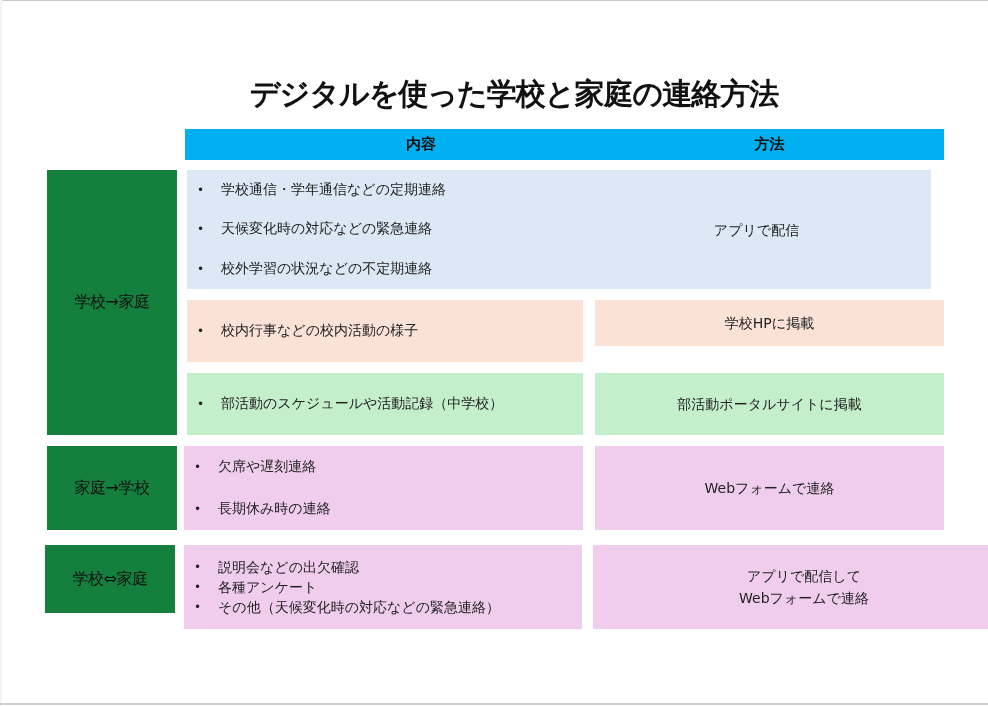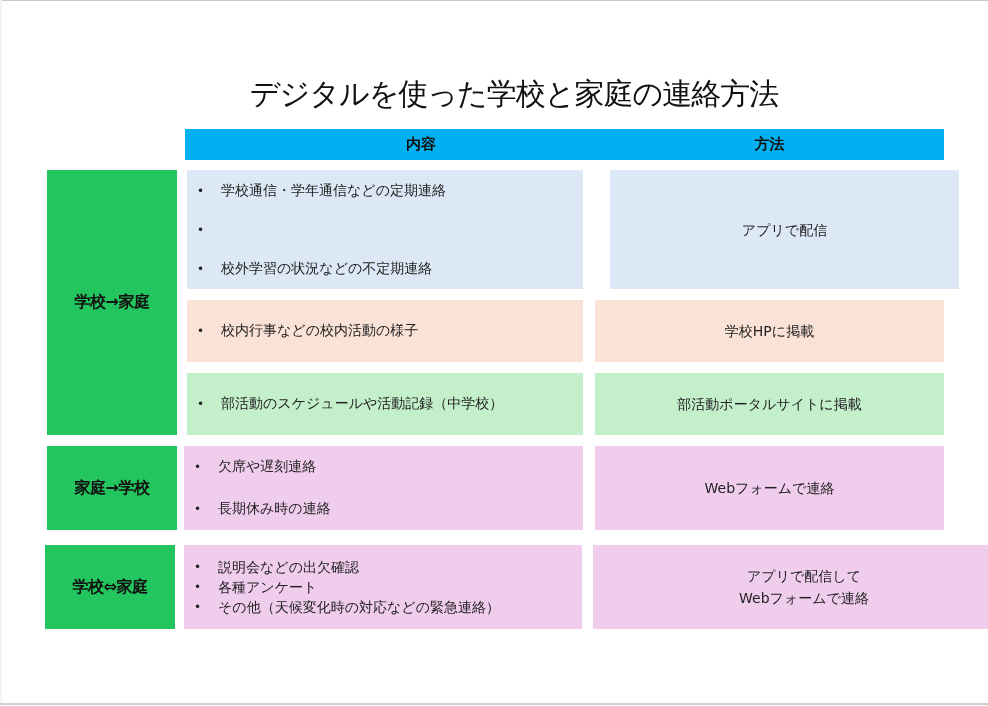--- a/index.html
+++ b/index.html
@@ -8,32 +8,32 @@
     background:#ffffff;
     font-family: "DejaVu Sans", "Liberation Sans", sans-serif;
     color:#222;
   }
   .frame-top { position:absolute; left:0; top:0; width:988px; height:1px; background:#c8c8c8; }
   .frame-left { position:absolute; left:0; top:0; width:2px; height:706px; background:#f4f4f4; }
   .frame-bottom { position:absolute; left:0; top:703px; width:988px; height:2px; background:#cfcfcf; }
 
   .title {
     position:absolute; left:0; width:988px; top:74px;
-    text-align:center; font-size:30px; font-weight:normal; color:#111;
+    text-align:center; font-size:30px; font-weight:bold; color:#111;
     letter-spacing:-1px; padding-left:40px; box-sizing:border-box;
   }
   .hdr {
     position:absolute; top:129px; height:31px; background:#00b0f0;
     display:flex; align-items:center; justify-content:center;
     font-weight:bold; font-size:15px; color:#111;
   }
   .label {
-    position:absolute; background:#22c55e;
+    position:absolute; background:#15803d;
     display:flex; align-items:center; justify-content:center;
-    font-weight:bold; font-size:16px; color:#111; letter-spacing:-0.5px;
+    font-weight:normal; font-size:16px; color:#111; letter-spacing:-0.5px;
   }
   .cell {
     position:absolute; box-sizing:border-box;
     font-size:14px; color:#222;
   }
   .content { padding-left:10px; display:flex; flex-direction:column; justify-content:space-around; }
   .method { display:flex; flex-direction:column; align-items:center; justify-content:center; text-align:center; line-height:22px; }
   .bullet { display:flex; align-items:center; }
   .bullet .dot { width:24px; font-size:12px; }
   .tight { justify-content:center; }
@@ -64,37 +64,38 @@
   <span>学校→家庭</span>
 </div>
 
 <div class="cell content blue" style="left:187px; top:170px; width:396px; height:119px;">
   <div class="bullet">
       <span class="dot">•</span>
       <span>学校通信・学年通信などの定期連絡</span>
     </div>
   <div class="bullet">
       <span class="dot">•</span>
+      <span>天候変化時の対応などの緊急連絡</span>
     </div>
   <div class="bullet">
       <span class="dot">•</span>
       <span>校外学習の状況などの不定期連絡</span>
     </div>
 </div>
-<div class="cell method blue" style="left:610px; top:170px; width:349px; height:119px;">
+<div class="cell method blue" style="left:582px; top:170px; width:349px; height:119px;">
   <span>アプリで配信</span>
 </div>
 
 <div class="cell content peach" style="left:187px; top:300px; width:396px; height:62px;">
   <div class="bullet">
       <span class="dot">•</span>
       <span>校内行事などの校内活動の様子</span>
     </div>
 </div>
-<div class="cell method peach" style="left:595px; top:300px; width:349px; height:62px;">
+<div class="cell method peach" style="left:595px; top:300px; width:349px; height:46px;">
   <span>学校HPに掲載</span>
 </div>
 
 <div class="cell content green" style="left:187px; top:373px; width:396px; height:62px;">
   <div class="bullet">
       <span class="dot">•</span>
       <span>部活動のスケジュールや活動記録（中学校）</span>
     </div>
 </div>
 <div class="cell method green" style="left:595px; top:373px; width:349px; height:62px;">
@@ -111,21 +112,21 @@
     </div>
   <div class="bullet">
       <span class="dot">•</span>
       <span>長期休み時の連絡</span>
     </div>
 </div>
 <div class="cell method pink" style="left:595px; top:446px; width:349px; height:84px;">
   <span>Webフォームで連絡</span>
 </div>
 
-<div class="label" style="left:45px; top:545px; width:130px; height:84px;">
+<div class="label" style="left:45px; top:545px; width:130px; height:68px;">
   <span>学校⇔家庭</span>
 </div>
 <div class="cell content pink tight" style="left:184px; top:545px; width:398px; height:84px;">
   <div class="bullet">
       <span class="dot">•</span>
       <span>説明会などの出欠確認</span>
     </div>
   <div class="bullet">
       <span class="dot">•</span>
       <span>各種アンケート</span>

